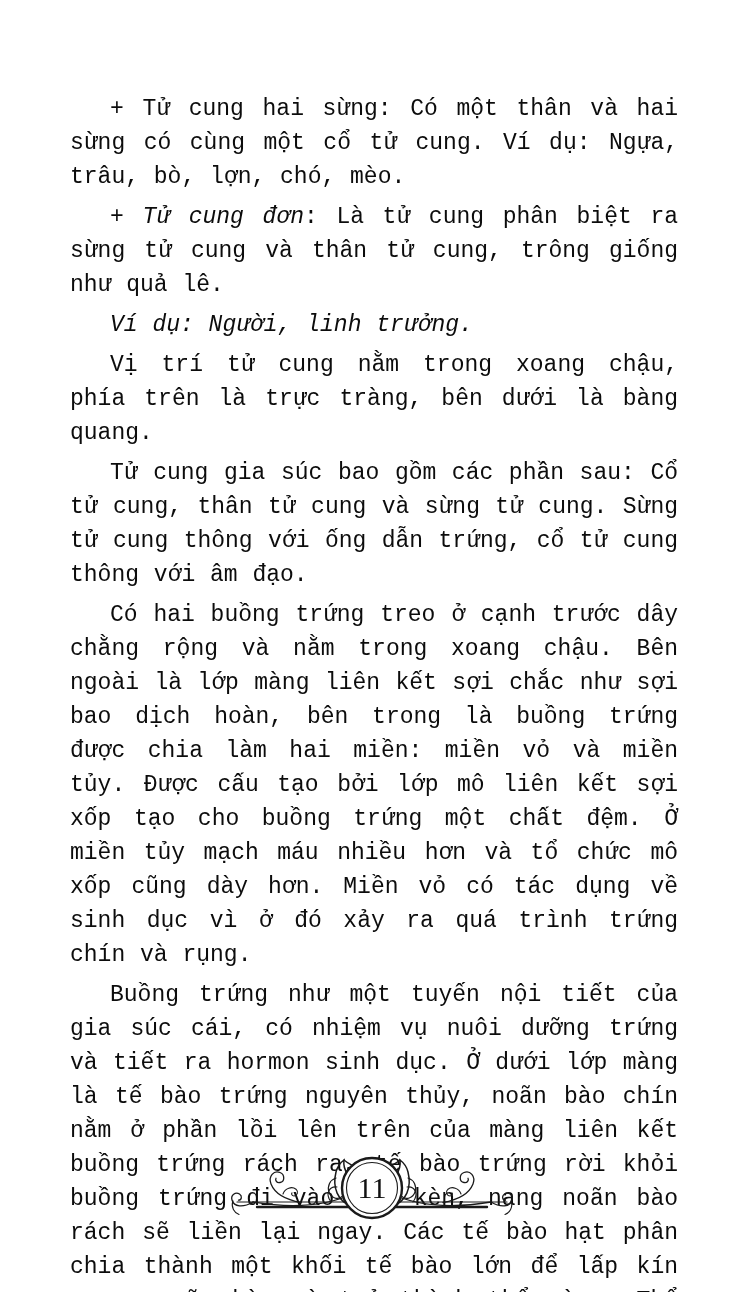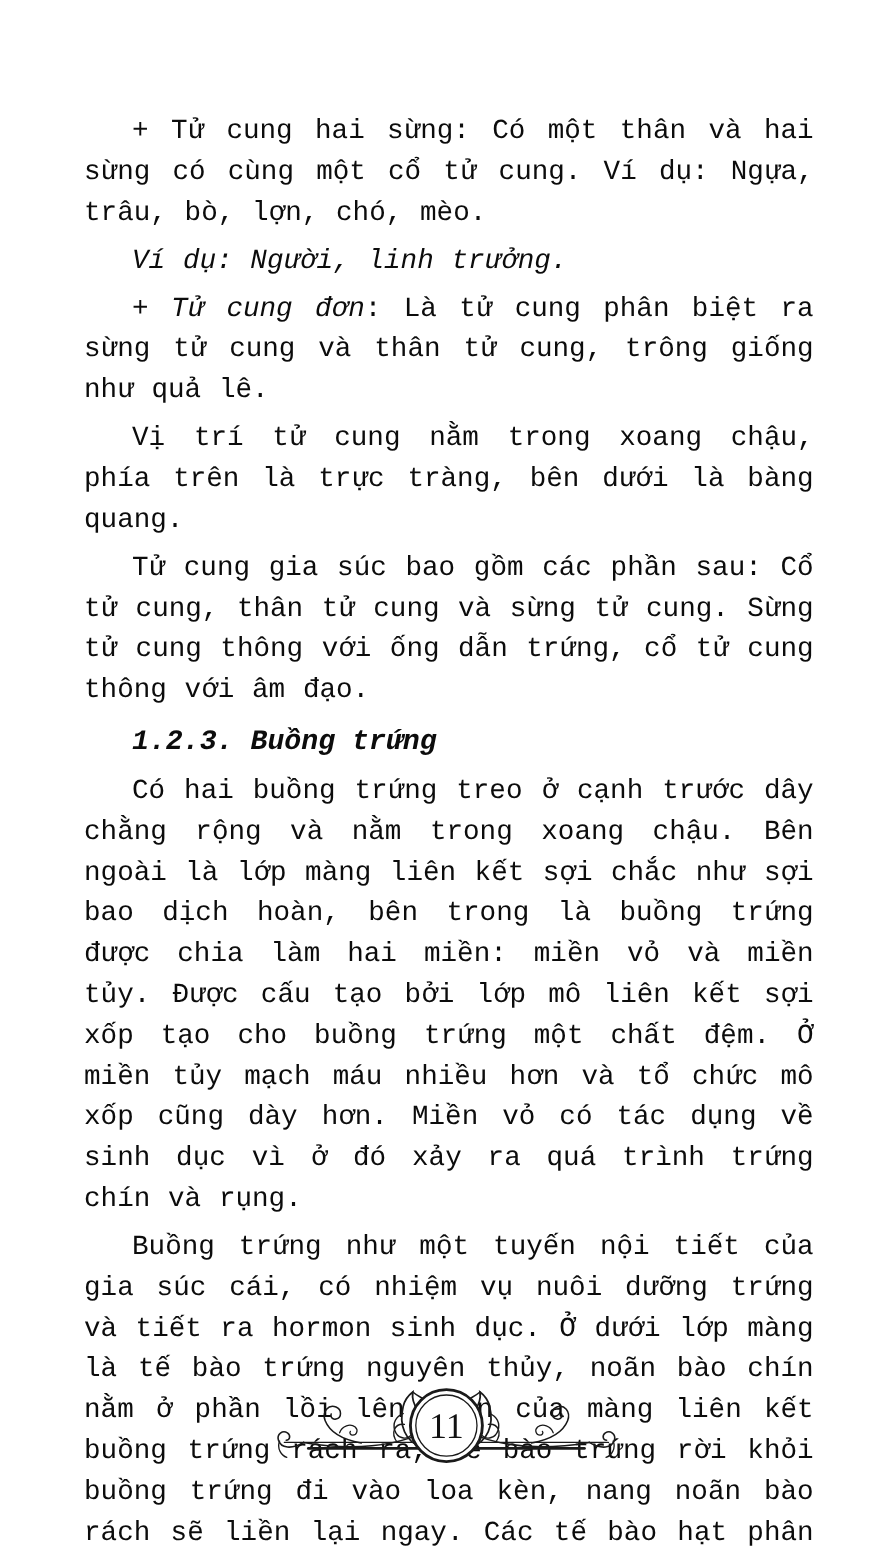--- a/index.html
+++ b/index.html
@@ -60,29 +60,28 @@
 </style>
 </head>
 <body>
 
 <div class="page">
 
   <div class="text-block">
 
     <p class="para">+ Tử cung hai sừng: Có một thân và hai sừng có cùng một cổ tử cung. Ví dụ: Ngựa, trâu, bò, lợn, chó, mèo.</p>
 
+    <p class="para"><span class="italic">+ Tử cung đơn</span><span>: Là tử cung phân biệt ra sừng tử cung và thân tử cung, trông giống như quả lê.</span></p>
+
     <p class="para italic">Ví dụ: Người, linh trưởng.</p>
-
-    <p class="para"><span class="italic">+ Tử cung đơn</span><span>: Là tử cung phân biệt ra sừng tử cung và thân tử cung, trông giống như quả lê.</span></p>
 
     <p class="para">Vị trí tử cung nằm trong xoang chậu, phía trên là trực tràng, bên dưới là bàng quang.</p>
 
     <p class="para">Tử cung gia súc bao gồm các phần sau: Cổ tử cung, thân tử cung và sừng tử cung. Sừng tử cung thông với ống dẫn trứng, cổ tử cung thông với âm đạo.</p>
 
-    <p class="heading">1.2.3. Buồng trứng</p>
 
     <p class="para">Có hai buồng trứng treo ở cạnh trước dây chằng rộng và nằm trong xoang chậu. Bên ngoài là lớp màng liên kết sợi chắc như sợi bao dịch hoàn, bên trong là buồng trứng được chia làm hai miền: miền vỏ và miền tủy. Được cấu tạo bởi lớp mô liên kết sợi xốp tạo cho buồng trứng một chất đệm. Ở miền tủy mạch máu nhiều hơn và tổ chức mô xốp cũng dày hơn. Miền vỏ có tác dụng về sinh dục vì ở đó xảy ra quá trình trứng chín và rụng.</p>
 
     <p class="para">Buồng trứng như một tuyến nội tiết của gia súc cái, có nhiệm vụ nuôi dưỡng trứng và tiết ra hormon sinh dục. Ở dưới lớp màng là tế bào trứng nguyên thủy, noãn bào chín nằm ở phần lồi lên trên của màng liên kết buồng trứng rách ra, tế bào trứng rời khỏi buồng trứng đi vào loa kèn, nang noãn bào rách sẽ liền lại ngay. Các tế bào hạt phân chia thành một khối tế bào lớn để lấp kín xoang noãn bào và trở thành thể vàng. Thể vàng tồn tại hay không còn phụ thuộc vào tế bào trứng có được thụ tinh hay không. Nếu tế bào trứng không được thụ tinh thì thể vàng tồn tại không lâu rồi tiêu tan mất. Nếu trứng được thụ tinh thì thể vàng còn tồn tại cho đến khi sinh đẻ. Trong suốt thời gian có thai thể vàng tiết ra hóc môn Progerteron.</p>
 
   </div>
 
   <svg class="footer-ornament" viewBox="0 0 286 92" xmlns="http://www.w3.org/2000/svg">
     <g stroke="#1a1a1a" fill="none" stroke-linecap="round">
 

